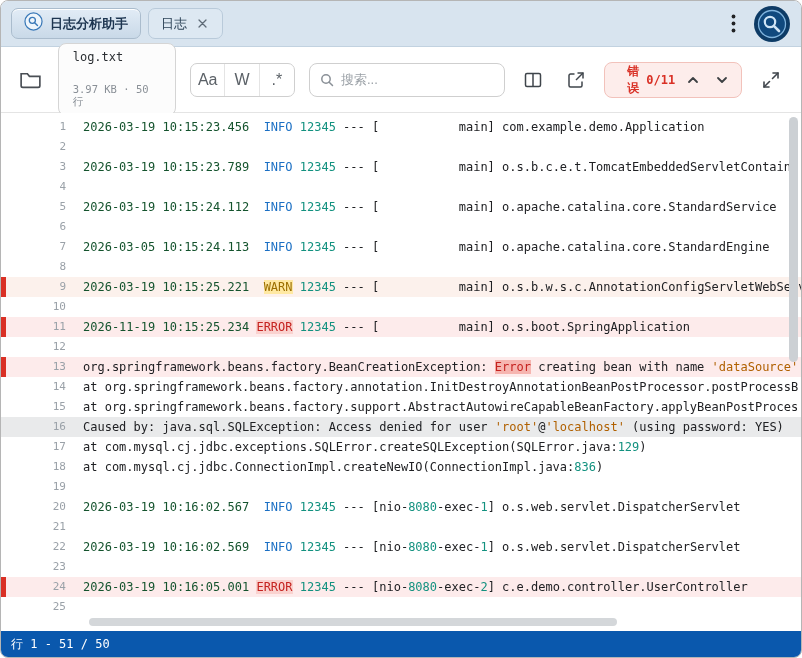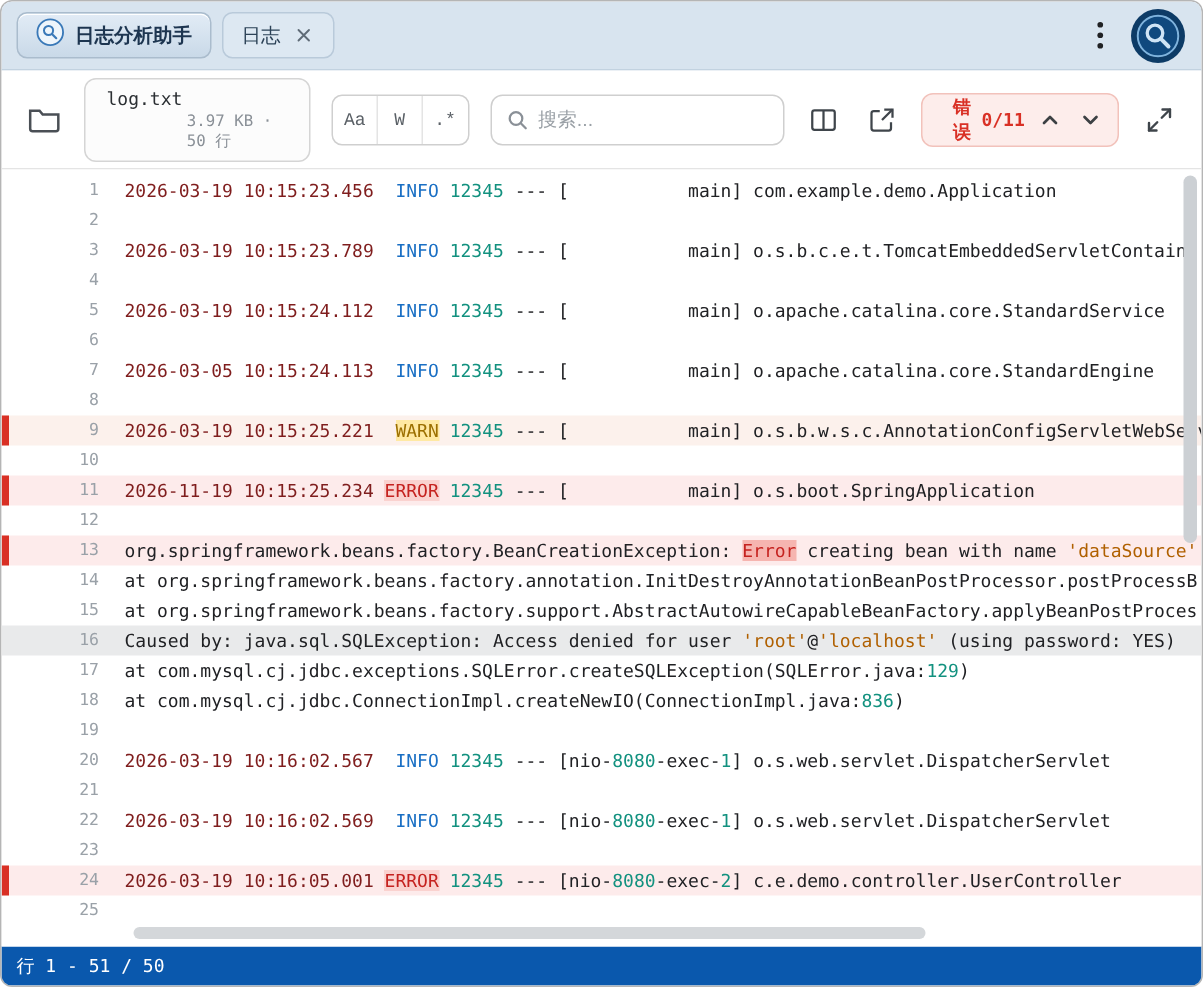--- a/index.html
+++ b/index.html
@@ -18,26 +18,26 @@
   .tab-file .tab-label { font-size:13px; color:#2c4257; }
   .tab-close { width:16px; height:16px; display:flex; align-items:center; justify-content:center; border-radius:3px; }
   .menu-dots { margin-left:auto; width:26px; height:30px; display:flex; align-items:center; justify-content:center; }
   .logo { width:38px; height:38px; display:flex; align-items:center; justify-content:center; }
 
   
   .toolbar { height:66px; background:#fff; border-bottom:1px solid #e4e4e4;
              display:flex; align-items:center; gap:14px; padding:0 16px; flex:none; }
   .folder-btn { width:28px; height:28px; display:flex; align-items:center; justify-content:center; }
   .file-card { border:1px solid #d5d5d5; border-radius:8px; padding:6px 14px; background:#fcfcfc;
-               display:flex; flex-direction:row; gap:3px;justify-content:space-between; }
+               display:flex; flex-direction:column; gap:3px;justify-content:space-between; }
   .file-name { font-family:"DejaVu Sans Mono",monospace; font-size:12px; color:#2b2f33; }
   .file-meta { font-family:"DejaVu Sans Mono",monospace; font-size:10.5px; color:#8a9097;margin-top:16px; }
   .toggle-group { display:flex; border:1px solid #cfcfcf; border-radius:7px; overflow:hidden; height:34px; background:#fff; }
-  .toggle { width:36px; display:flex; align-items:center; justify-content:center; font-size:12px; color:#5b6167;
-            border-right:1px solid #e4e4e4; font-family:Liberation Mono, monospace; cursor:pointer; }
+  .toggle { width:36px; display:flex; align-items:center; justify-content:center; font-size:16px; color:#5b6167;
+            border-right:1px solid #e4e4e4; font-family:Liberation Sans, sans-serif; cursor:pointer; }
   .toggle:last-child { border-right:none; }
   .search-box { height:34px; width:196px; border:1px solid #cfcfcf; border-radius:8px; display:flex;
                 align-items:center; gap:7px; padding:0 10px; background:#fff; }
   .search-input { border:none; outline:none; flex:1; min-width:0; font-size:13px; color:#333; background:transparent;
                   font-family:"Liberation Sans",sans-serif; }
   .search-input::placeholder { color:#9aa0a6; }
   .icon-btn { width:30px; height:30px; display:flex; align-items:center; justify-content:center; border-radius:6px; cursor:pointer; }
   .error-nav { height:36px; display:flex; align-items:center; gap:7px; padding:0 8px 0 12px;
                background:#fdedeb; border:1px solid #f2c2bb; border-radius:8px; }
   .error-label { font-size:12px; font-weight:700; color:#d93025;text-align:right; }
@@ -51,21 +51,21 @@
   .log-row { display:flex; height:20px; align-items:stretch; font-family:"DejaVu Sans Mono",monospace;
              font-size:12px; line-height:20px; }
   .row-warn   { background:#fcf1ec; }
   .row-error  { background:#fdebeb; }
   .row-caused { background:#e9eaeb; }
   .marker { width:5px; flex:none; }
   .marker.on { background:#d93025; }
   .lnum { width:60px; flex:none; text-align:right; color:#9aa1a8; font-size:11px; }
   .lcontent { flex:1; padding-left:17px; white-space:pre; overflow:hidden; }
 
-  .tk-ts   { color:#7f1d1d; }
+  .tk-ts   { color:#14532d; }
   .tk-info { color:#1a6fc4; }
   .tk-warn { color:#9c6f00; background:#ffe9a3; }
   .tk-err  { color:#c5221f; background:#fad2cf; }
   .tk-num  { color:#12917f; }
   .tk-str  { color:#b06000; }
   .tk-hl   { color:#c5221f; background:#f6b5b0; }
   .tk-txt  { color:#202124; }
 
   .vscroll { position:absolute; top:4px; right:3px; width:9px; height:245px; background:#ccd0d4; border-radius:5px; }
   .hscroll { position:absolute; bottom:5px; left:88px; width:528px; height:8px; background:#d4d7da; border-radius:4px; }

